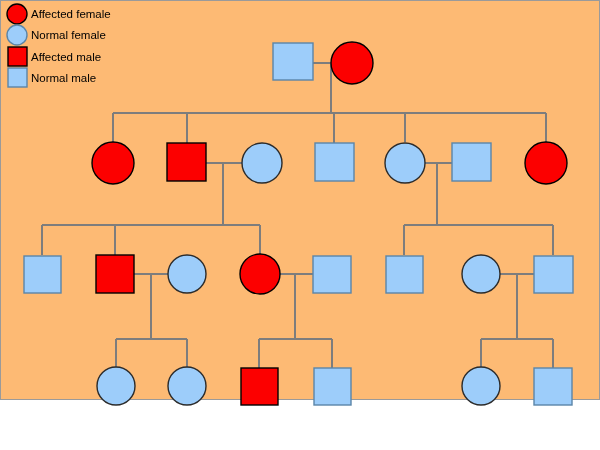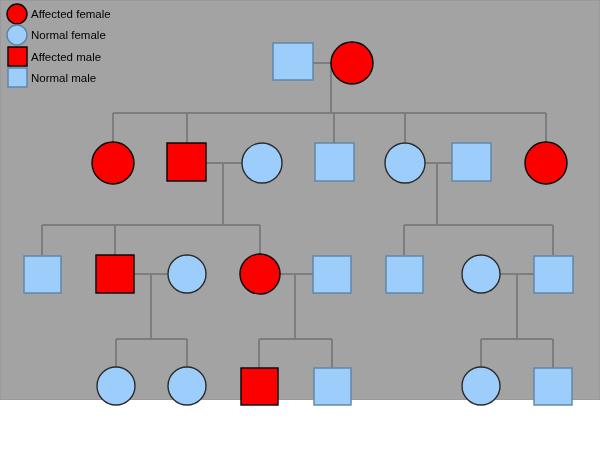--- a/index.html
+++ b/index.html
@@ -12,21 +12,21 @@
     height: 450px;
     font-family: "Liberation Sans", sans-serif;
     overflow: hidden;
   }
   #pedigree-root {
     position: relative;
     width: 600px;
     height: 400px;
     box-sizing: border-box;
     border: 1px solid #9a9a9a;
-    background: #a3a3a3;
+    background: #fdba74;
   }
   svg.canvas {
     position: absolute;
     left: 0;
     top: 0;
     width: 600px;
     height: 450px;
     display: block;
   }
   .legend-label {

